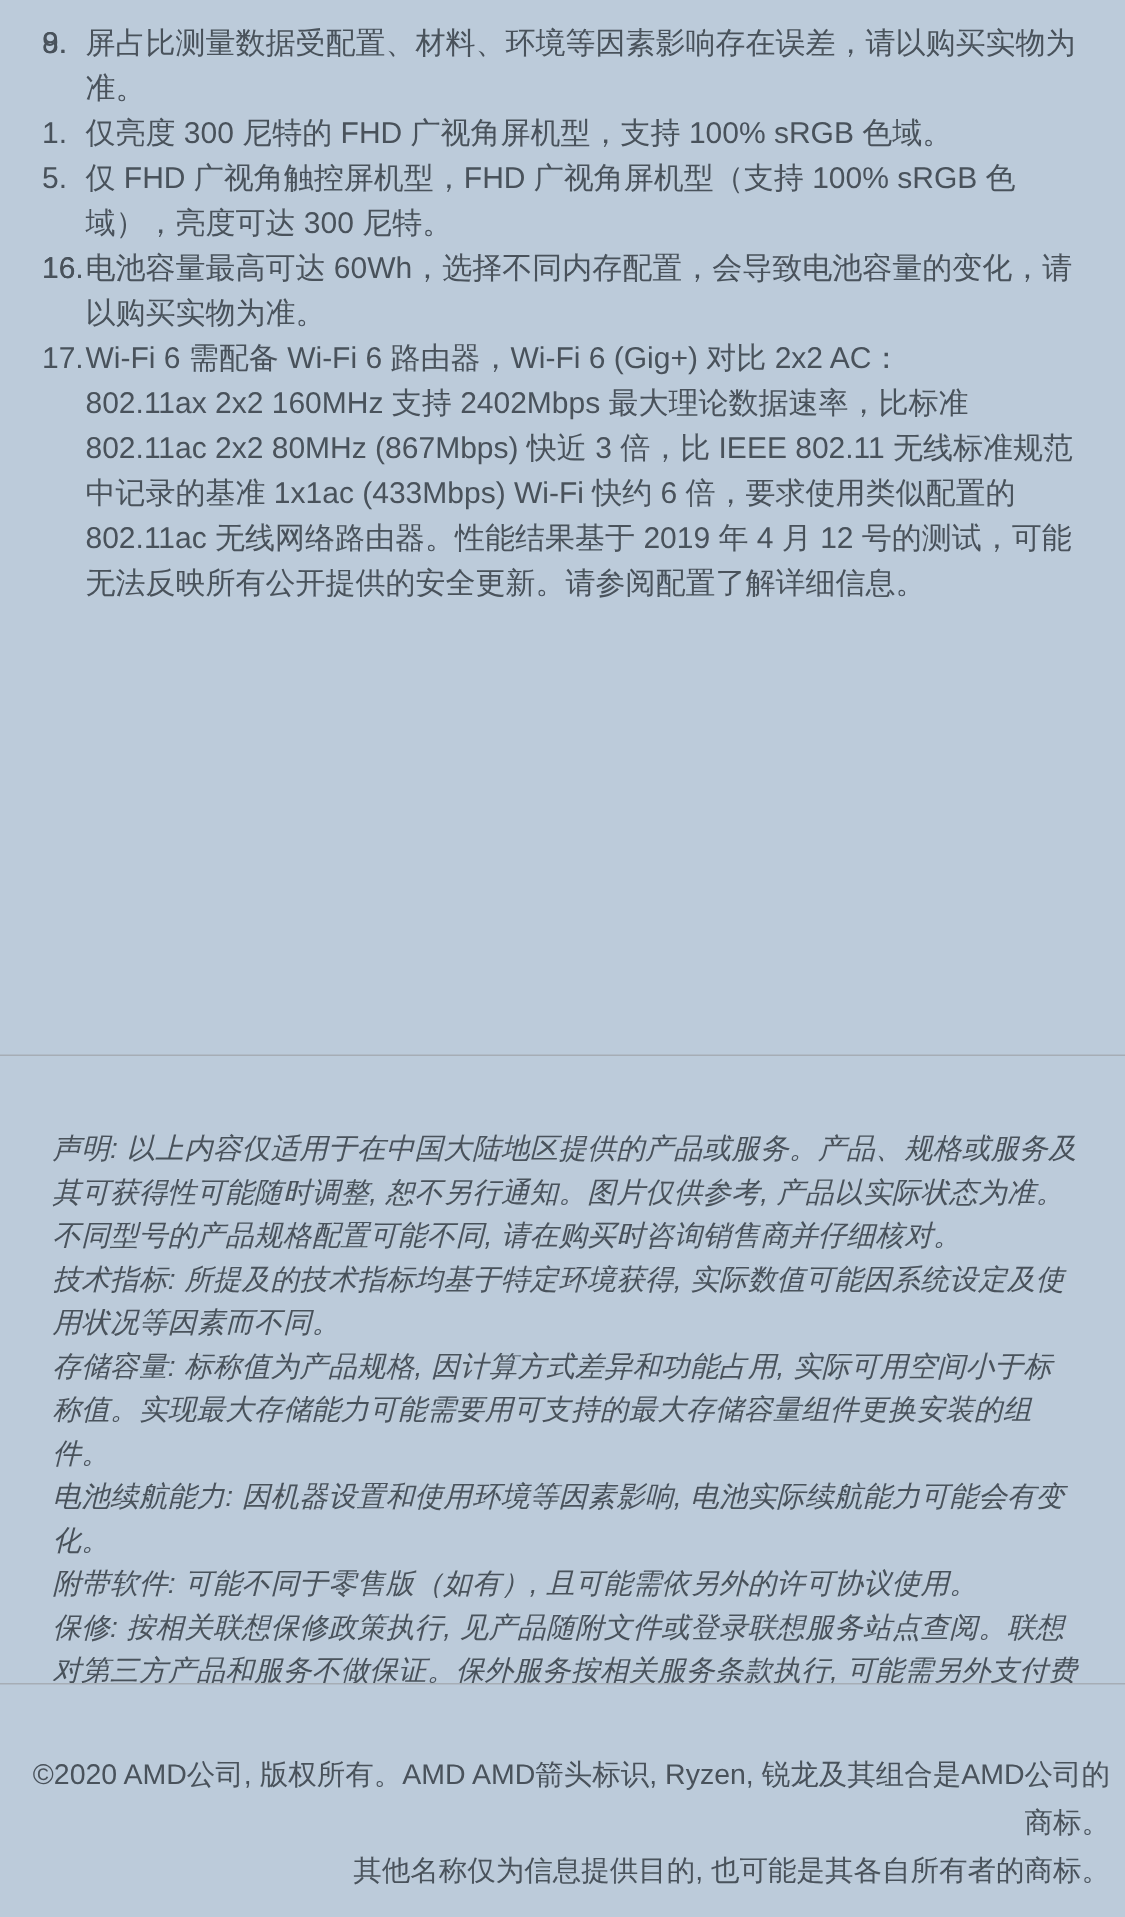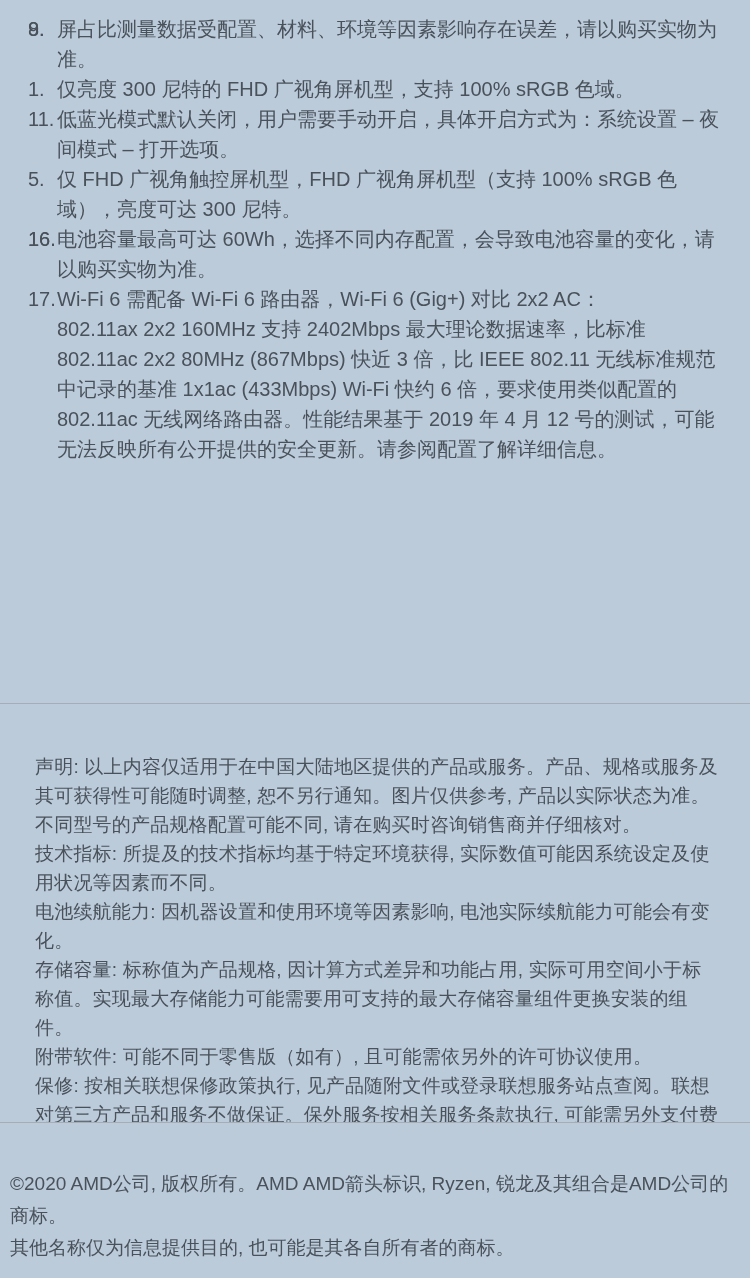--- a/index.html
+++ b/index.html
@@ -47,31 +47,32 @@
   
   .statements {
     box-sizing: border-box;
     height: 419px;
     padding: 48px 32px 0 35px;
     border-bottom: 1px solid #a6adb5;
     overflow: hidden;
     font-size: 19px;
     line-height: 29px;
     letter-spacing: 0.2px;
+    font-style: italic;
   }
   .statements p {
     margin: 0;
   }
   
   .copyright {
     box-sizing: border-box;
     height: 155px;
     padding: 45px 10px 0 10px;
     overflow: hidden;
-    text-align: left;
+    text-align: right;
     font-size: 19px;
     line-height: 32px;
   }
   .copyright p {
     margin: 0;
   }
 </style>
 </head>
 <body>
 
@@ -84,24 +85,20 @@
       </li>
       <li class="fn-item">
         <span class="fn-num">9.</span>
         <span class="fn-text">屏占比测量数据受配置、材料、环境等因素影响存在误差，请以购买实物为准。</span>
       </li>
       <li class="fn-item">
         <span class="fn-num">1.</span>
         <span class="fn-text">仅亮度 300 尼特的 FHD 广视角屏机型，支持 100% sRGB 色域。</span>
       </li>
       <li class="fn-item">
-        <span class="fn-num">11.</span>
-        <span class="fn-text">低蓝光模式默认关闭，用户需要手动开启，具体开启方式为：系统设置 – 夜间模式 – 打开选项。</span>
-      </li>
-      <li class="fn-item">
         <span class="fn-num">5.</span>
         <span class="fn-text">仅 FHD 广视角触控屏机型，FHD 广视角屏机型（支持 100% sRGB 色域），亮度可达 300 尼特。</span>
       </li>
       <li class="fn-item">
         <span class="fn-num">16.</span>
       </li>
       <li class="fn-item">
         <span class="fn-num">16.</span>
         <span class="fn-text">电池容量最高可达 60Wh，选择不同内存配置，会导致电池容量的变化，请以购买实物为准。</span>
       </li>
@@ -110,22 +107,22 @@
         <span class="fn-text">Wi-Fi 6 需配备 Wi-Fi 6 路由器，Wi-Fi 6 (Gig+) 对比 2x2 AC：
 802.11ax 2x2 160MHz 支持 2402Mbps 最大理论数据速率，比标准 802.11ac 2x2 80MHz (867Mbps) 快近 3 倍，比 IEEE 802.11 无线标准规范中记录的基准 1x1ac (433Mbps) Wi-Fi 快约 6 倍，要求使用类似配置的 802.11ac 无线网络路由器。性能结果基于 2019 年 4 月 12 号的测试，可能无法反映所有公开提供的安全更新。请参阅配置了解详细信息。</span>
       </li>
 
     </ol>
   </section>
 
   <section class="statements">
     <p>声明: 以上内容仅适用于在中国大陆地区提供的产品或服务。产品、规格或服务及其可获得性可能随时调整, 恕不另行通知。图片仅供参考, 产品以实际状态为准。不同型号的产品规格配置可能不同, 请在购买时咨询销售商并仔细核对。</p>
     <p>技术指标: 所提及的技术指标均基于特定环境获得, 实际数值可能因系统设定及使用状况等因素而不同。</p>
+    <p>存储容量: 标称值为产品规格, 因计算方式差异和功能占用, 实际可用空间小于标称值。实现最大存储能力可能需要用可支持的最大存储容量组件更换安装的组件。</p>
     <p>电池续航能力: 因机器设置和使用环境等因素影响, 电池实际续航能力可能会有变化。</p>
-    <p>存储容量: 标称值为产品规格, 因计算方式差异和功能占用, 实际可用空间小于标称值。实现最大存储能力可能需要用可支持的最大存储容量组件更换安装的组件。</p>
     <p>附带软件: 可能不同于零售版（如有）, 且可能需依另外的许可协议使用。</p>
     <p>保修: 按相关联想保修政策执行, 见产品随附文件或登录联想服务站点查阅。联想对第三方产品和服务不做保证。保外服务按相关服务条款执行, 可能需另外支付费用。</p>
   </section>
 
   <section class="copyright">
     <p>©2020 AMD公司, 版权所有。AMD  AMD箭头标识, Ryzen, 锐龙及其组合是AMD公司的商标。</p>
     <p>其他名称仅为信息提供目的, 也可能是其各自所有者的商标。</p>
   </section>
 
 </div>

